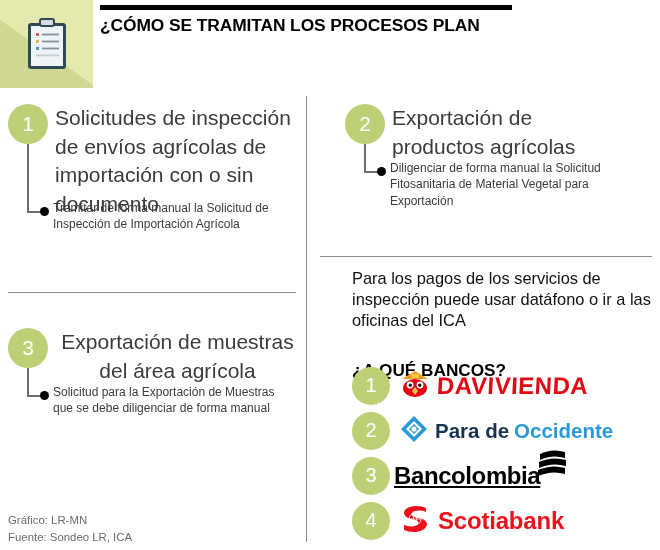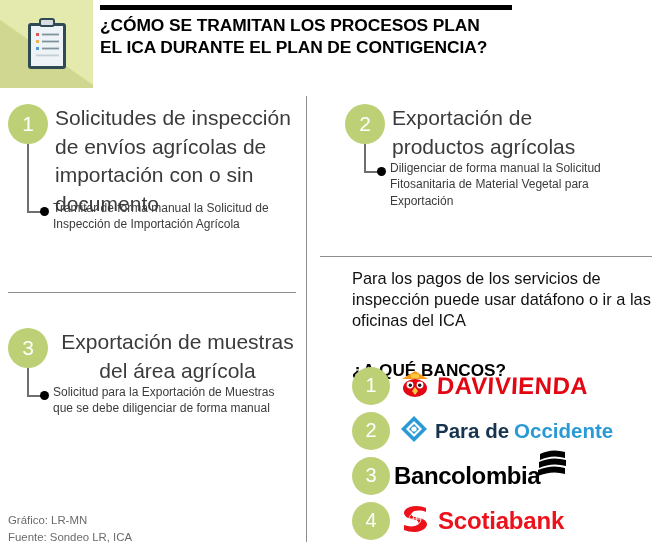--- a/index.html
+++ b/index.html
@@ -235,21 +235,20 @@
         <rect x="15" y="29.6" width="17" height="1.8" fill="#7d949f"></rect>
         <rect x="9" y="36.5" width="23" height="1.8" fill="#c3ced6"></rect>
       </svg>
     </div>
   </div>
 
   <div class="black-rule"></div>
 
   <div class="main-title">
     <span>¿CÓMO SE TRAMITAN LOS PROCESOS PLAN</span><br>
-    <span>EL ICA DURANTE EL PLAN DE CONTIGENCIA?</span>
   </div>
 
   <div class="v-divider"></div>
   <div class="h-divider left-mid"></div>
   <div class="h-divider right-mid"></div>
 
   <div class="step" style="left:8px; top:104px; width:290px;">
     <div class="step-circle" style="left:0; top:0;">1</div>
     <div class="step-title" style="width:240px;">Solicitudes de inspección de envíos agrícolas de importación con o sin documento</div>
     <div class="connector-v" style="left:19px; top:40px; height:68px;"></div>
@@ -310,21 +309,21 @@
         </svg>
       </span>
       <span class="logo-word word-a">Para de</span>
       <span style="width:5px; display:inline-block;"></span>
       <span class="logo-word word-b">Occidente</span>
     </div>
   </div>
 
   <div class="bank-row" style="top:457px;">
     <div class="bank-circle">3</div>
-    <div class="bank-logo logo-bancolombia" style="left:42px;">
+    <div class="bank-logo logo-bancolombia" style="left:42px;text-decoration:underline;">
       <span class="logo-word">Bancolombia</span>
       <span style="margin-left:-6px; margin-bottom:20px;">
         <svg viewBox="0 0 36 30" width="36" height="30" xmlns="http://www.w3.org/2000/svg">
           <path d="M6 5 Q18 -1 31 3 L31 9 Q18 5 6 11 Z" fill="#000000"></path>
           <path d="M5 13 Q18 7 32 11 L32 17 Q18 13 5 19 Z" fill="#000000"></path>
           <path d="M4 21 Q18 15 31 19 L31 25 Q18 21 4 27 Z" fill="#000000"></path>
         </svg>
       </span>
     </div>
   </div>

